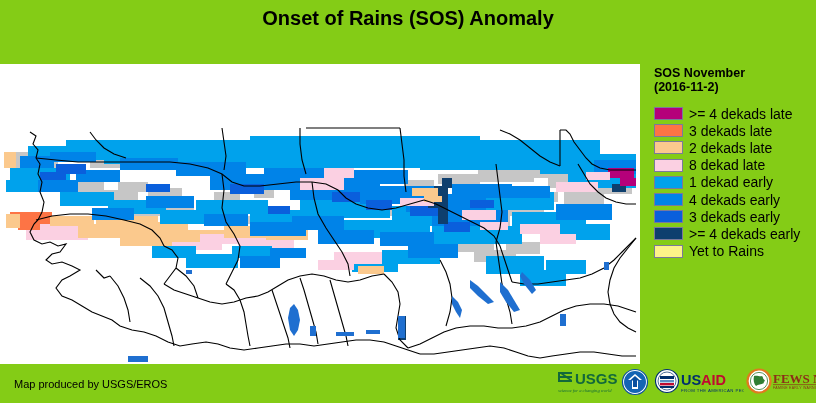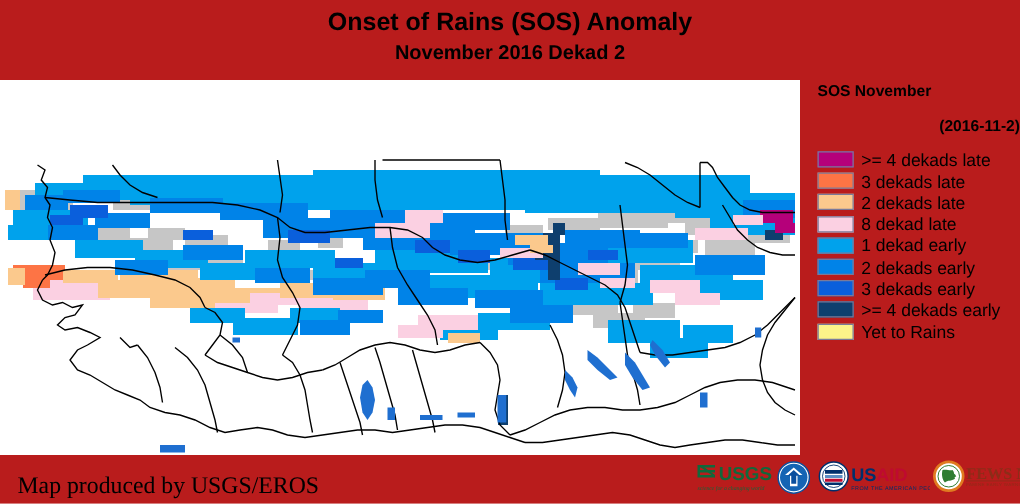--- a/index.html
+++ b/index.html
@@ -4,21 +4,21 @@
 <style>
   html, body {
     margin: 0;
     padding: 0;
     background: #ffffff;
   }
   #page {
     position: relative;
     width: 816px;
     height: 403px;
-    background: #b91c1c;
+    background: #84cc16;
     overflow: hidden;
     font-family: "Liberation Sans", sans-serif;
   }
   
   #title-block {
     position: absolute;
     left: 0;
     top: 6px;
     width: 816px;
     text-align: center;
@@ -60,22 +60,21 @@
     color: #000000;
     line-height: 14px;
     margin-left: 6px;
   }
   #legend-date {
     font-size: 12.5px;
     font-weight: bold;
     color: #000000;
     line-height: 14px;
     margin-left: 6px;
-    margin-top: 14px;
-    text-align: right;
+    margin-top: 0;
   }
   #legend-rows {
     margin-top: 11px;
   }
   .legend-row {
     display: flex;
     align-items: center;
     height: 17.2px;
   }
   .legend-swatch {
@@ -90,44 +89,42 @@
     font-size: 14px;
     color: #000000;
     margin-left: 6px;
     white-space: nowrap;
   }
   
   #credit {
     position: absolute;
     left: 14px;
     top: 378px;
-    font-size: 19px;
+    font-size: 11px;
     color: #000000;
-    font-family: Liberation Serif, serif;
   }
   
   #logos {
     position: absolute;
     left: 556px;
     top: 363px;
     width: 258px;
     height: 38px;
     display: flex;
     align-items: center;
   }
   .logo { flex: 0 0 auto; }
 </style>
 </head>
 <body>
 
 <div id="page">
 
   <div id="title-block">
     <div id="main-title">Onset of Rains (SOS) Anomaly</div>
-    <div id="sub-title">November 2016 Dekad 2</div>
   </div>
 
   <div id="map-area">
     <svg id="map-svg" width="640" height="300" viewBox="0 0 640 300">
       <defs>
         <clipPath id="land-clip">
 
           <path d="M 18,10 L 30,6 L 38,14 L 36,26 L 44,30 L 48,44 L 52,62 L 48,78
                    L 54,92 L 50,104 L 44,112 L 36,118 L 30,128 L 36,140 L 48,146
                    L 60,150 L 70,160 L 74,172 L 86,180 L 96,188 L 110,196 L 124,204
@@ -455,21 +452,21 @@
       </div>
 
 
       <div class="legend-row">
         <span class="legend-swatch" style="background-color: rgb(0, 162, 236);"></span>
         <span class="legend-label">1 dekad early</span>
       </div>
 
       <div class="legend-row">
         <span class="legend-swatch" style="background-color: rgb(0, 131, 232);"></span>
-        <span class="legend-label">2 dekads early</span>
+        <span class="legend-label">4 dekads early</span>
       </div>
 
       <div class="legend-row">
         <span class="legend-swatch" style="background-color: rgb(10, 95, 220);"></span>
         <span class="legend-label">3 dekads early</span>
       </div>
 
       <div class="legend-row">
         <span class="legend-swatch" style="background-color: rgb(14, 63, 110);"></span>
         <span class="legend-label">&gt;= 4 dekads early</span>

